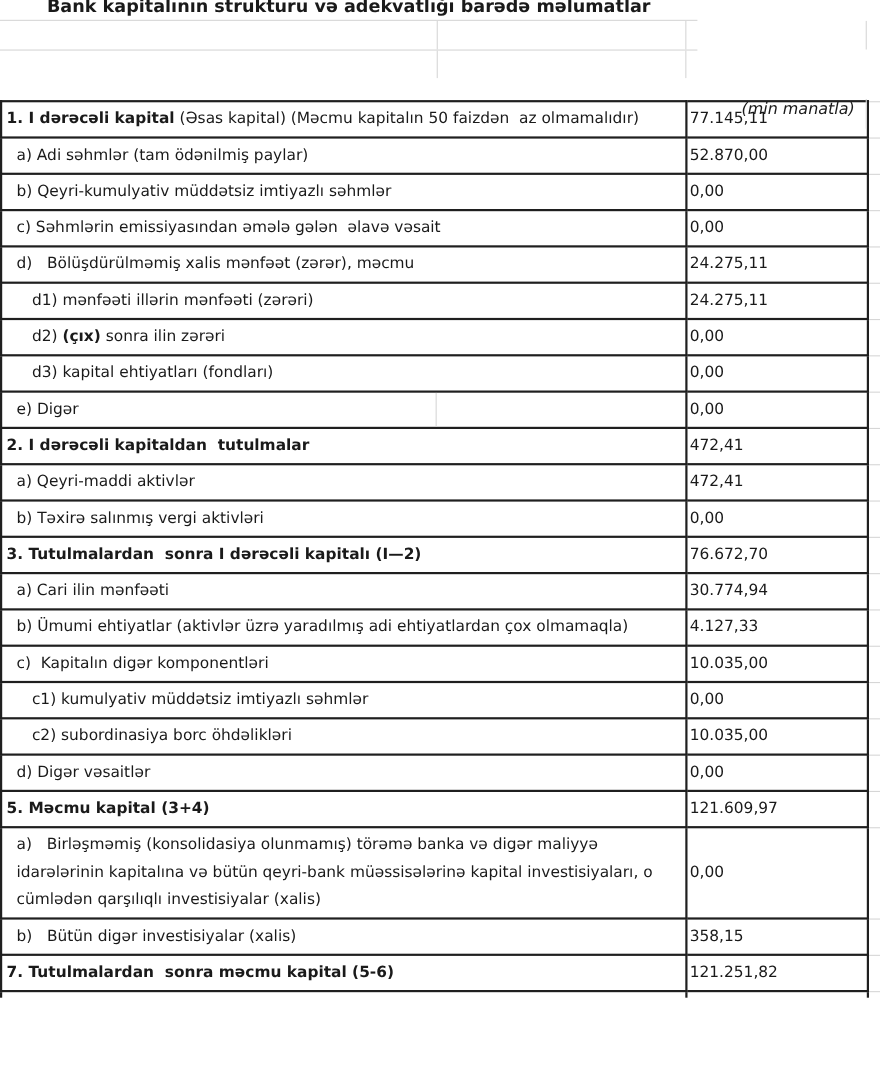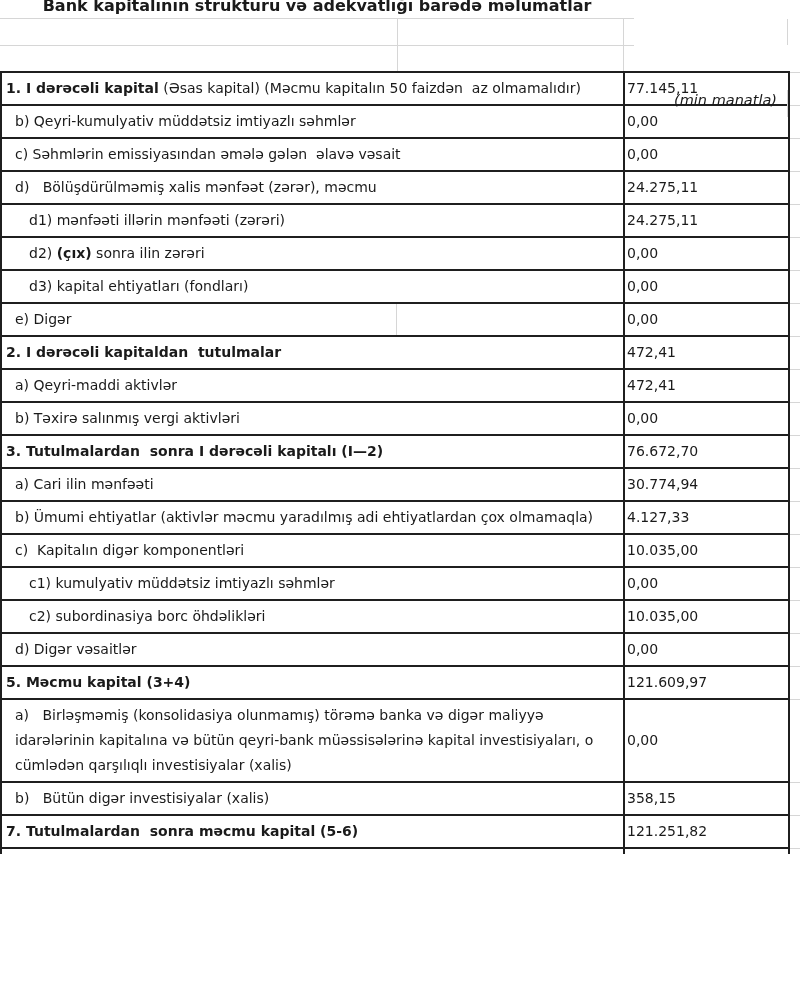--- a/index.html
+++ b/index.html
@@ -15,21 +15,21 @@
     text-align:center;font-weight:bold;font-size:16px;letter-spacing:0px;}
   .grid-row{display:grid;grid-template-columns:398px 226px 164px 12px;
     border-top:1px solid #d6d6d6;}
   .grid-row>div{border-right:1px solid #d6d6d6;}
   .grid-row>div:last-child{border-right:none;}
   .g-empty{height:26px;}
   .g-unit{height:25px;}
   .unit-note{font-style:italic;font-size:14.5px;text-align:right;
     padding:2px 10px 0 0;white-space:nowrap;margin-top:44px;}
   
-  table.cap{border-collapse:collapse;table-layout:fixed;width:800px;}
+  table.cap{border-collapse:collapse;table-layout:fixed;width:800px;margin-top:20px;}
   table.cap td{vertical-align:middle;font-size:14px;line-height:25px;
     overflow:hidden;}
   td.label{border:2px solid #1f1f1f;padding:3px 4px 3px 4px;
     white-space:pre-wrap;position:relative;}
   td.value{border:2px solid #1f1f1f;
     padding:3px 6px 3px 2px;white-space:nowrap;font-size:14.5px;}
   td.sliver{border:none;border-bottom:1px solid #d6d6d6;}
   tbody tr:first-child td.sliver{border-top:1px solid #d6d6d6;}
   td.label.ind0{padding-left:4px;}
   td.label.ind1{padding-left:13px;}
@@ -71,20 +71,25 @@
         <col style="width:165px">
         <col style="width:12px">
     </colgroup>
     <tbody>
         <tr>
     <td class="label ind0"><span class="pre"></span><b class="boldseg">1. I dərəcəli kapital</b><span class="rest"> (Əsas kapital) (Məcmu kapitalın 50 faizdən  az olmamalıdır)</span></td>
     <td class="value">77.145,11</td>
     <td class="sliver"></td>
   </tr>
         <tr>
+    <td class="label ind1"><span class="pre">a) Adi səhmlər (tam ödənilmiş paylar)</span><b class="boldseg"></b><span class="rest"></span></td>
+    <td class="value">52.870,00</td>
+    <td class="sliver"></td>
+  </tr>
+        <tr>
     <td class="label ind1"><span class="pre">b) Qeyri-kumulyativ müddətsiz imtiyazlı səhmlər</span><b class="boldseg"></b><span class="rest"></span></td>
     <td class="value">0,00</td>
     <td class="sliver"></td>
   </tr>
         <tr>
     <td class="label ind1"><span class="pre">c) Səhmlərin emissiyasından əmələ gələn  əlavə vəsait</span><b class="boldseg"></b><span class="rest"></span></td>
     <td class="value">0,00</td>
     <td class="sliver"></td>
   </tr>
         <tr>
@@ -131,21 +136,21 @@
     <td class="label ind0"><span class="pre"></span><b class="boldseg">3. Tutulmalardan  sonra I dərəcəli kapitalı (I—2)</b><span class="rest"></span></td>
     <td class="value">76.672,70</td>
     <td class="sliver"></td>
   </tr>
         <tr>
     <td class="label ind1"><span class="pre">a) Cari ilin mənfəəti</span><b class="boldseg"></b><span class="rest"></span></td>
     <td class="value">30.774,94</td>
     <td class="sliver"></td>
   </tr>
         <tr>
-    <td class="label ind1"><span class="pre">b) Ümumi ehtiyatlar (aktivlər məcmu yaradılmış adi ehtiyatlardan çox olmamaqla)</span><b class="boldseg"></b><span class="rest"></span></td>
+    <td class="label ind1"><span class="pre">b) Ümumi ehtiyatlar (aktivlər üzrə yaradılmış adi ehtiyatlardan çox olmamaqla)</span><b class="boldseg"></b><span class="rest"></span></td>
     <td class="value">4.127,33</td>
     <td class="sliver"></td>
   </tr>
         <tr>
     <td class="label ind1"><span class="pre">c)  Kapitalın digər komponentləri</span><b class="boldseg"></b><span class="rest"></span></td>
     <td class="value">10.035,00</td>
     <td class="sliver"></td>
   </tr>
         <tr>
     <td class="label ind2"><span class="pre">c1) kumulyativ müddətsiz imtiyazlı səhmlər</span><b class="boldseg"></b><span class="rest"></span></td>

